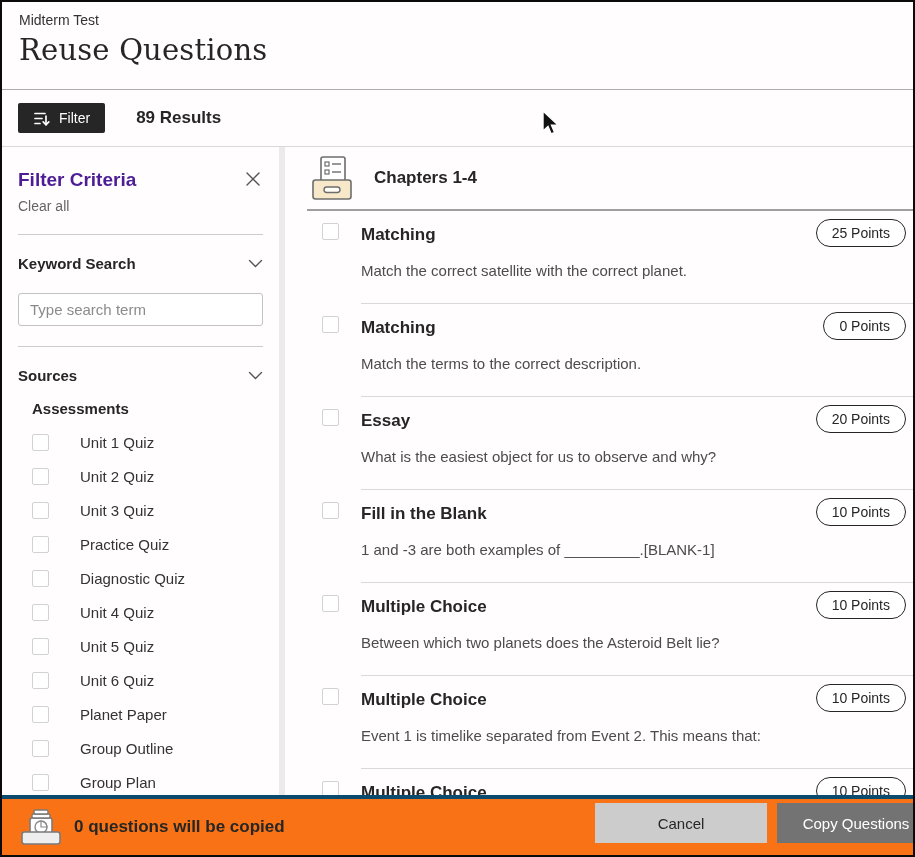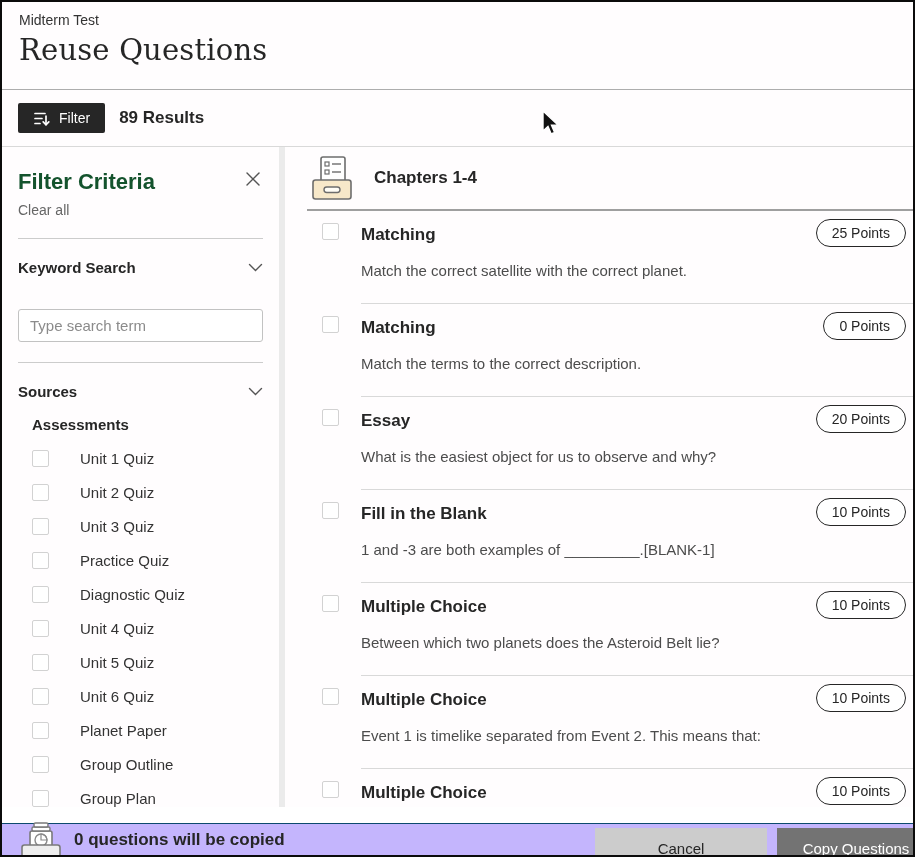--- a/index.html
+++ b/index.html
@@ -6,56 +6,56 @@
   html,body { width:915px; height:857px; background:#fff; }
   body { font-family:"Liberation Sans", sans-serif; color:#262626; }
   .page { position:relative; width:915px; height:857px; border:2px solid #0b0b0b; background:#fff; overflow:hidden; }
 
   
   .header { height:88px; border-bottom:1px solid #adadad; padding:10px 4px 0 17px; background:#fffdfe; }
   .context { font-size:14px; color:#333; }
   .title { font-family:"DejaVu Serif", serif; font-weight:500; font-size:29px; color:#262626; margin-top:5px; letter-spacing:0.2px; }
 
   
-  .filter-bar { height:57px; border-bottom:1px solid #d9d9d9; display:flex; align-items:center; padding:0 16px; gap:14px; background:#fffdfe; }
+  .filter-bar { height:57px; border-bottom:1px solid #d9d9d9; display:flex; align-items:center; padding:0 16px; gap:31px; background:#fffdfe; }
   .filter-btn { display:flex; align-items:center; gap:9px; background:#262626; color:#fff; border:none; height:30px; padding:0 15px; border-radius:2px; font-size:14px; font-family:inherit; cursor:pointer; }
   .results { font-size:17px; font-weight:700; color:#262626; }
 
   
   .body { display:flex; height:660px; background:#fffdfe; }
 
   .sidebar { width:277px; padding:22px 16px 0 16px; flex:none; overflow:hidden; }
   .sidebar-head { display:flex; justify-content:space-between; align-items:flex-start; }
-  .sidebar-title { font-size:22px; font-weight:700; color:#14532d; }
+  .sidebar-title { font-size:19px; font-weight:700; color:#4c1d95; }
   .icon-btn { background:none; border:none; padding:2px; cursor:pointer; line-height:0; }
   .clear-all { font-size:14px; color:#666; margin-top:7px; cursor:pointer; }
   .side-divider { border:none; border-top:1px solid #ccc; margin:20px 0 0 0; }
   .section-head { display:flex; justify-content:space-between; align-items:center; margin-top:20px; cursor:pointer; }
   .section-label { font-size:15px; font-weight:700; color:#262626; }
-  .search-input { width:100%; height:33px; border:1px solid #c2c2c2; border-radius:3px; padding:0 11px; font-size:15px; font-family:inherit; color:#333; margin-top:33px; background:#fff; }
+  .search-input { width:100%; height:33px; border:1px solid #c2c2c2; border-radius:3px; padding:0 11px; font-size:15px; font-family:inherit; color:#333; margin-top:21px; background:#fff; }
   .search-input::placeholder { color:#8b8b8b; }
   .group-label { font-size:15px; font-weight:700; color:#262626; margin:16px 0 0 14px; }
   .src-item { display:flex; align-items:center; gap:31px; margin:17px 0 0 14px; font-size:15px; color:#333; cursor:pointer; }
   .checkbox { width:17px; height:17px; border:1px solid #d2d2d2; border-radius:2px; background:#fff; flex:none; }
 
   .divider-band { width:6px; background:#ebebeb; flex:none; }
 
   .main { flex:1; position:relative; overflow:hidden; }
   .group-header { display:flex; align-items:center; gap:20px; padding:8px 0 8px 25px; height:62px; }
   .group-title { font-size:17px; font-weight:700; color:#262626; }
   .main-sep { height:2px; background:#9f9f9f; margin-left:22px; }
   .q-row { position:relative; height:92px; padding:14px 120px 0 76px; }
   .q-check { position:absolute; left:37px; top:12px; }
   .q-title { font-size:17px; font-weight:700; color:#262626; }
   .q-desc { margin-top:17px; font-size:15px; color:#4c4c4c; }
   .points-badge { position:absolute; right:7px; top:8px; height:28px; line-height:26px; border:1px solid #262626; border-radius:15px; padding:0 15px; font-size:14px; color:#262626; background:#fff; white-space:nowrap; }
   .row-sep { height:1px; background:#d9d9d9; margin-left:76px; }
 
   
-  .footer { position:absolute; left:0; right:0; bottom:0; height:32px; border-top:1px solid #0c4a6e; background:#c4b5fd; display:flex; align-items:center; padding-left:17px; }
+  .footer { position:absolute; left:0; right:0; bottom:0; height:60px; border-top:4px solid #0c4a6e; background:#f97316; display:flex; align-items:center; padding-left:17px; }
   .footer-text { font-size:17px; font-weight:700; color:#262626; margin-left:13px; }
   .btn { border:none; font-family:inherit; font-size:15px; cursor:pointer; position:absolute; top:4px; height:40px; }
   .cancel-btn { left:593px; width:172px; background:#cccccc; color:#262626; }
   .copy-btn { left:775px; width:158px; background:#737373; color:#ffffff; }
 
   .cursor { position:absolute; left:538px; top:108px; pointer-events:none; z-index:50; }
 </style>
 </head>
 <body>
 

